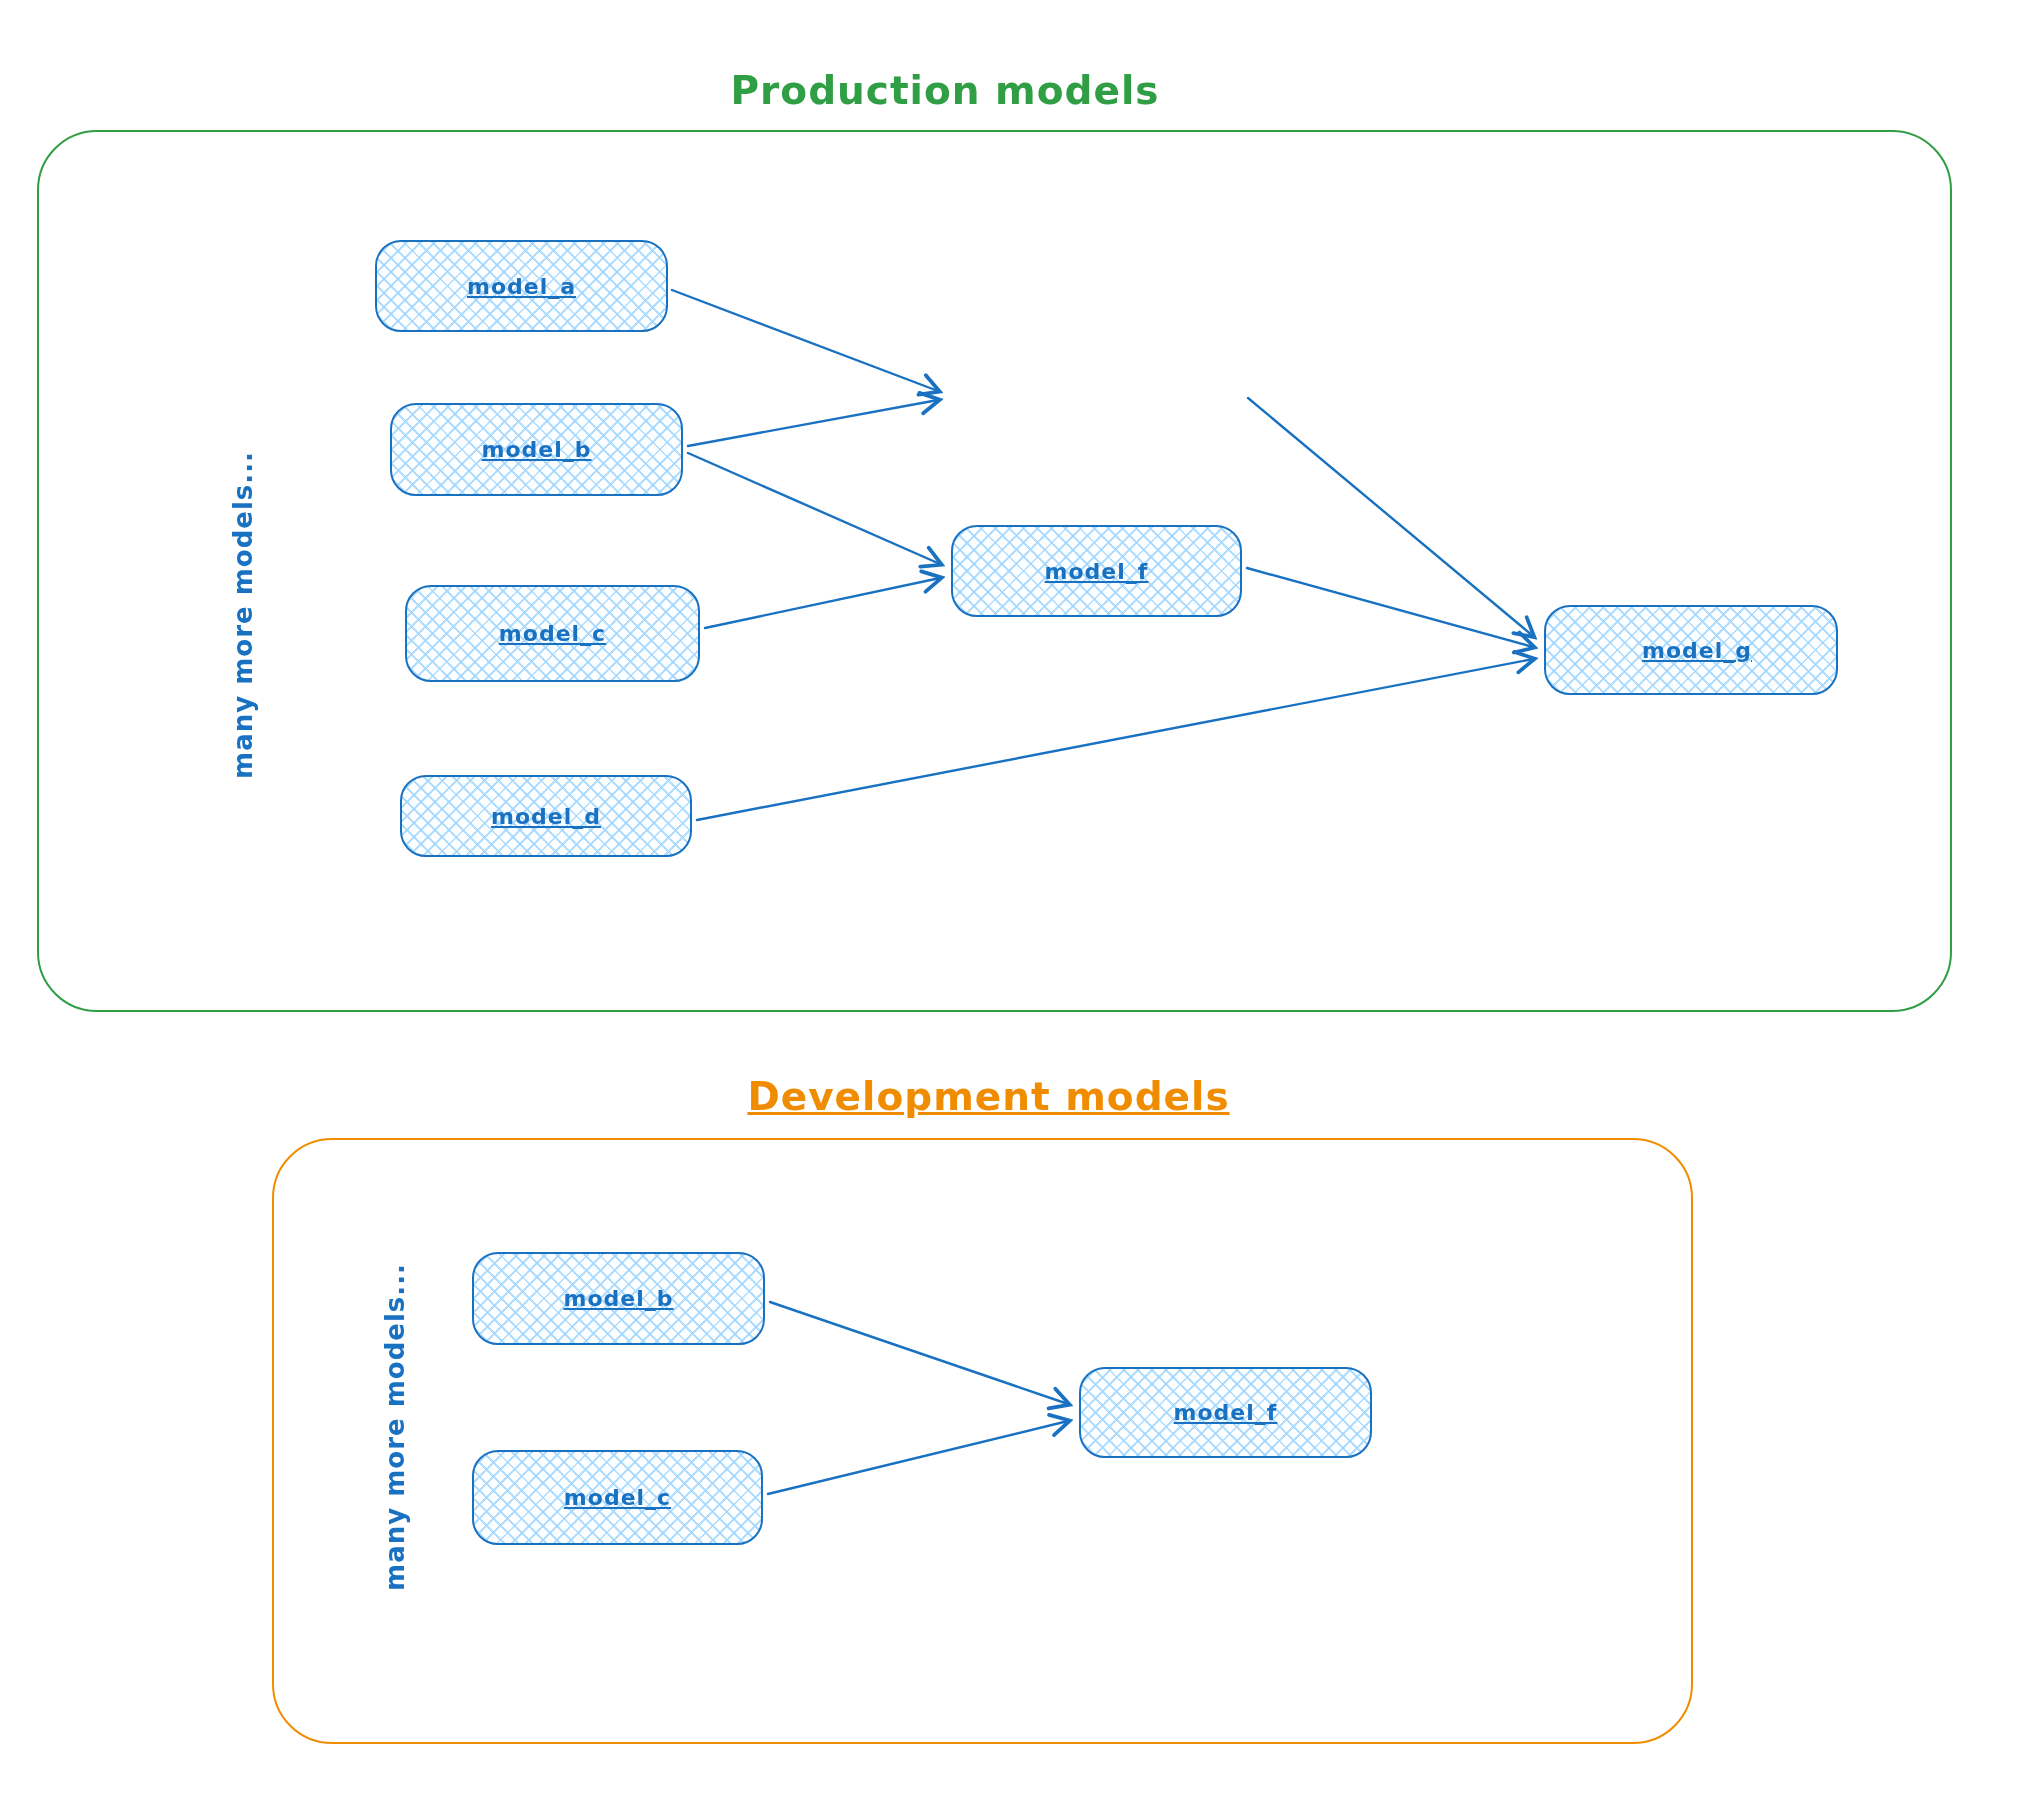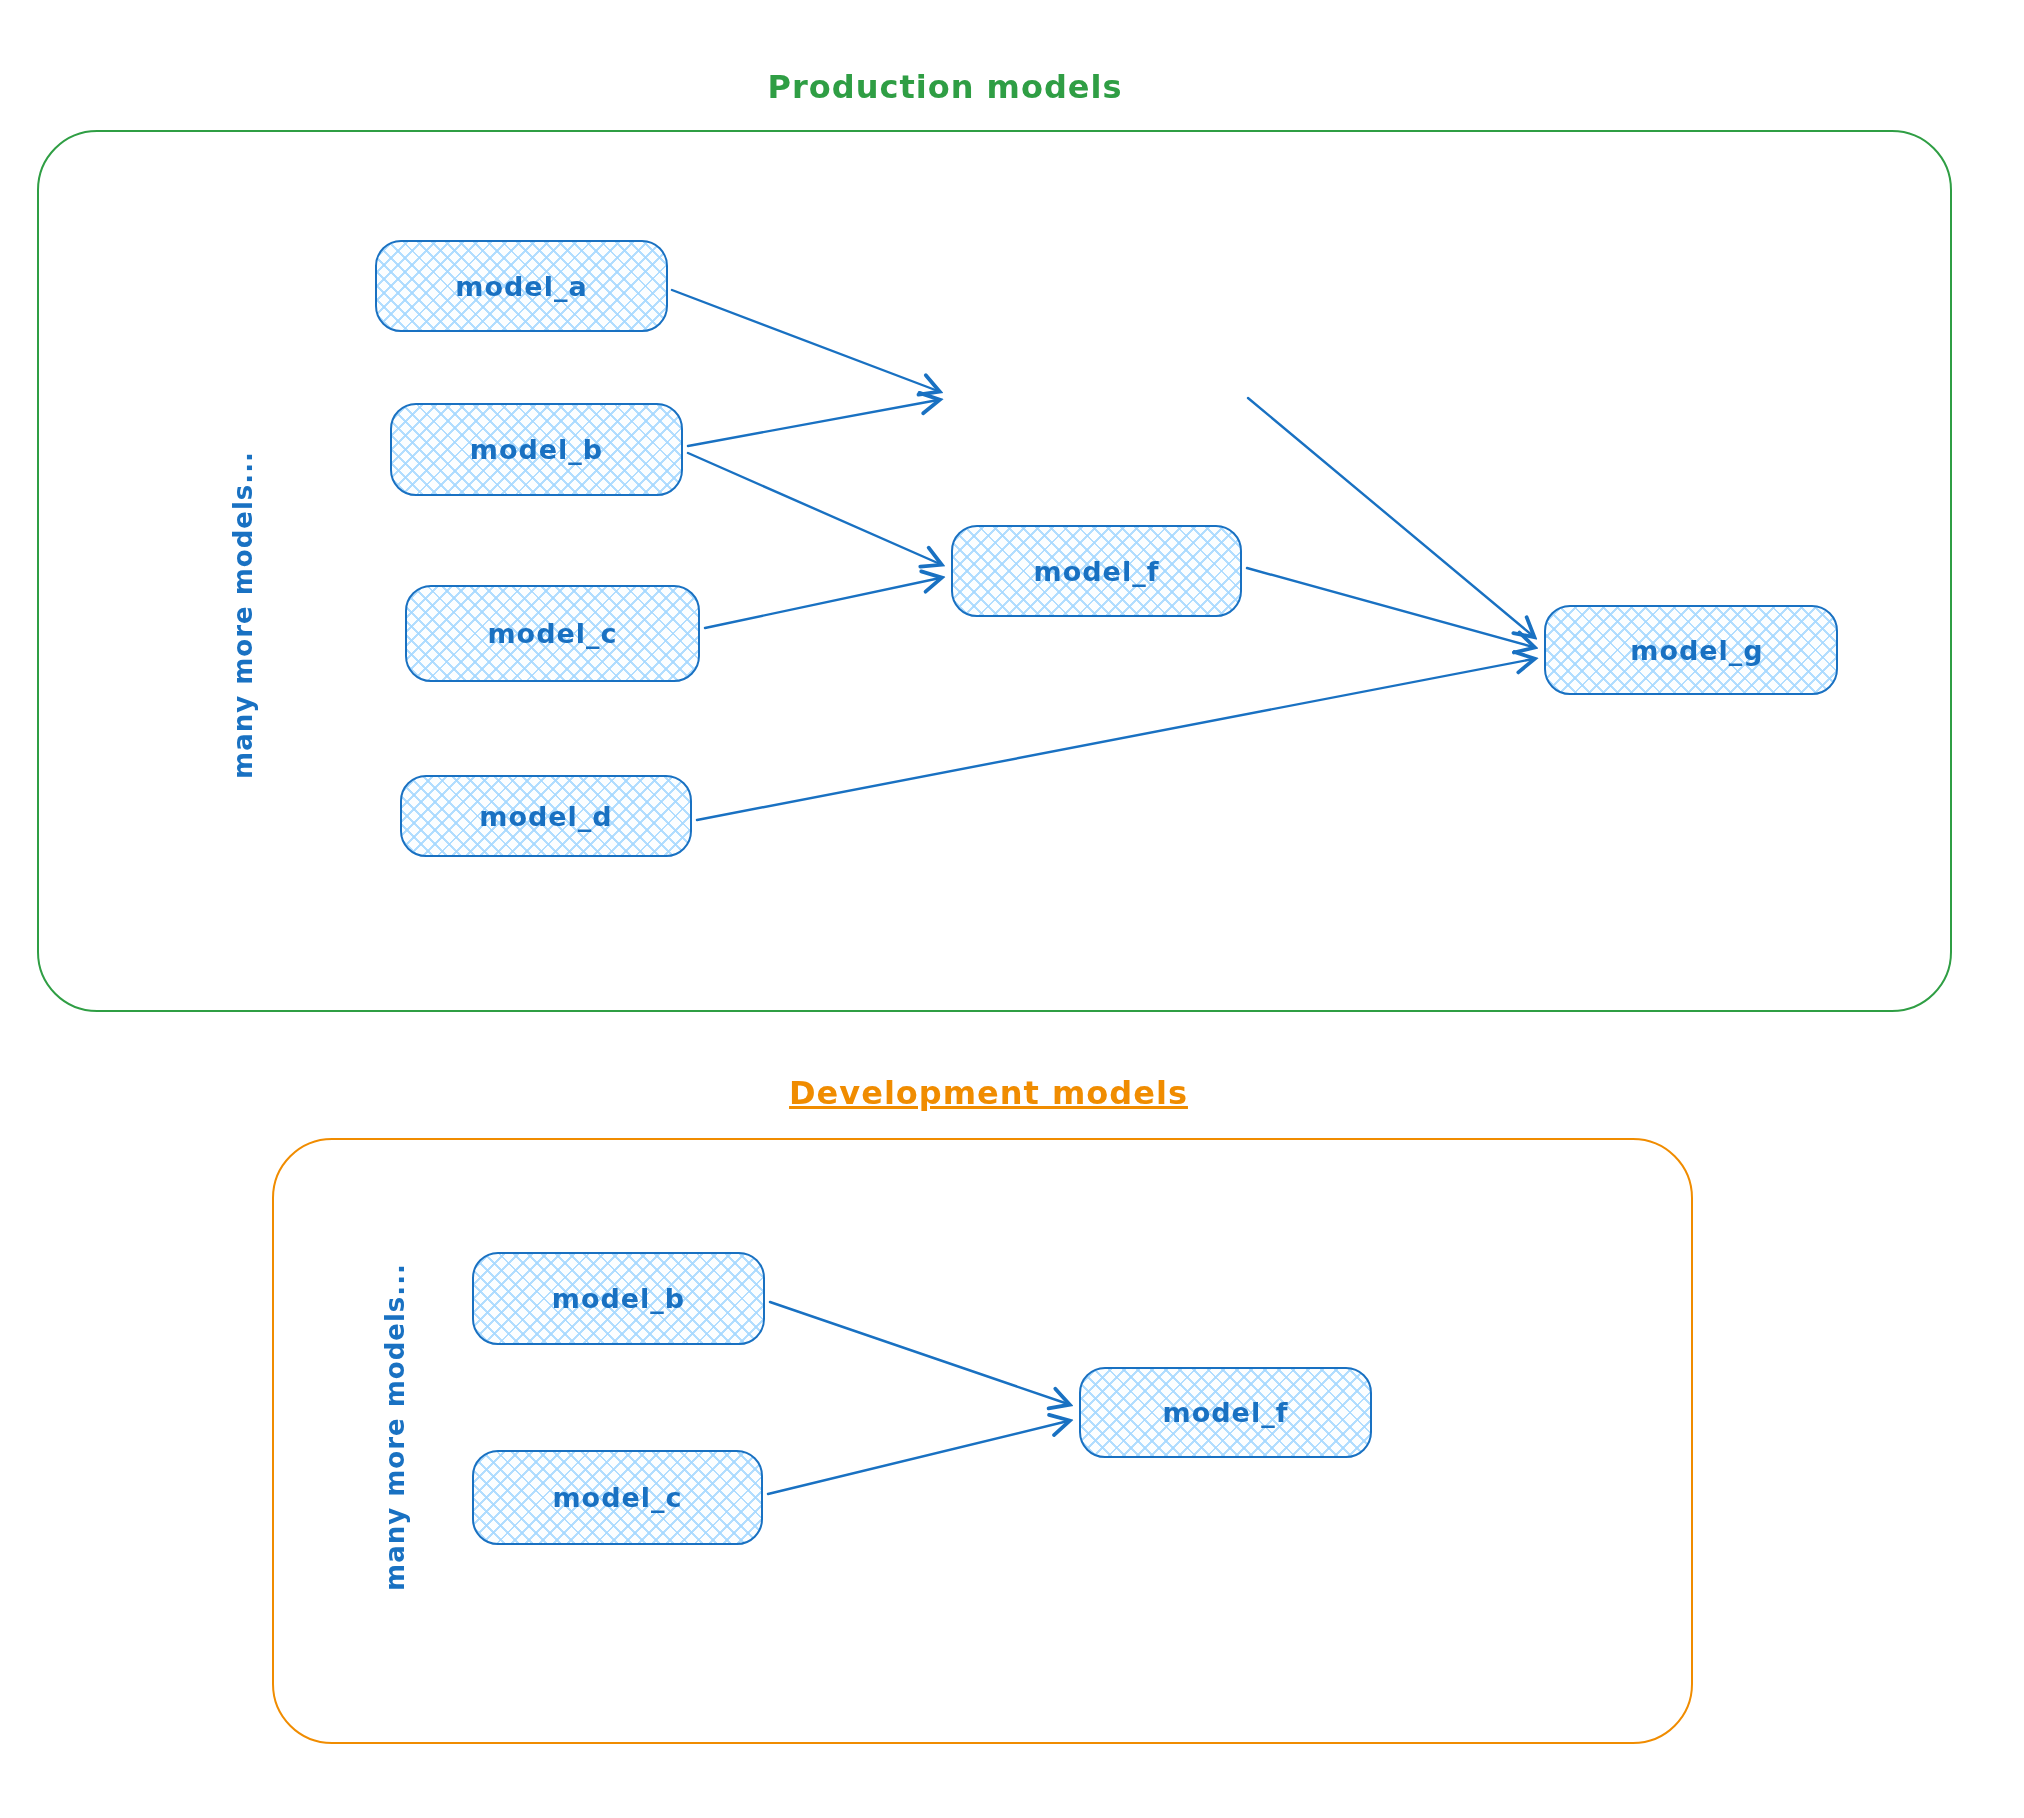--- a/index.html
+++ b/index.html
@@ -19,42 +19,43 @@
     position: absolute;
     border: 2.5px solid;
     border-radius: 60px;
     background: transparent;
   }
   .group-box.production { border-color: var(--production-accent, #2f9e44); }
   .group-box.development { border-color: var(--development-accent, #f08c00); }
   .group-title {
     position: absolute;
     text-align: center;
-    font-size: 32px;
+    font-size: 39px;
     font-weight: bold;
     letter-spacing: 1px;
   }
   .group-title.production { color: var(--production-accent, #2f9e44); }
   .group-title.development { color: var(--development-accent, #f08c00); }
   .node {
     position: absolute;
     box-sizing: border-box;
     border: 2.5px solid var(--node-stroke, #1971c2);
     border-radius: 26px;
     display: flex;
     align-items: center;
     justify-content: center;
     color: var(--node-stroke, #1971c2);
-    font-size: 27px;
+    font-size: 22px;
     font-weight: bold;
     letter-spacing: 1px;
     background-color: #fcfeff;
     background-image:
       repeating-linear-gradient(45deg,  rgba(165,216,255,0.85) 0px, rgba(165,216,255,0.85) 2px, transparent 2px, transparent 10px),
       repeating-linear-gradient(135deg, rgba(165,216,255,0.85) 0px, rgba(165,216,255,0.85) 2px, transparent 2px, transparent 10px);
+    text-decoration: underline;
   }
   .side-label {
     position: absolute;
     color: var(--node-stroke, #1971c2);
     font-size: 26px;
     font-weight: bold;
     letter-spacing: 1px;
     white-space: nowrap;
     transform: translate(-50%, -50%) rotate(-90deg);
   }

